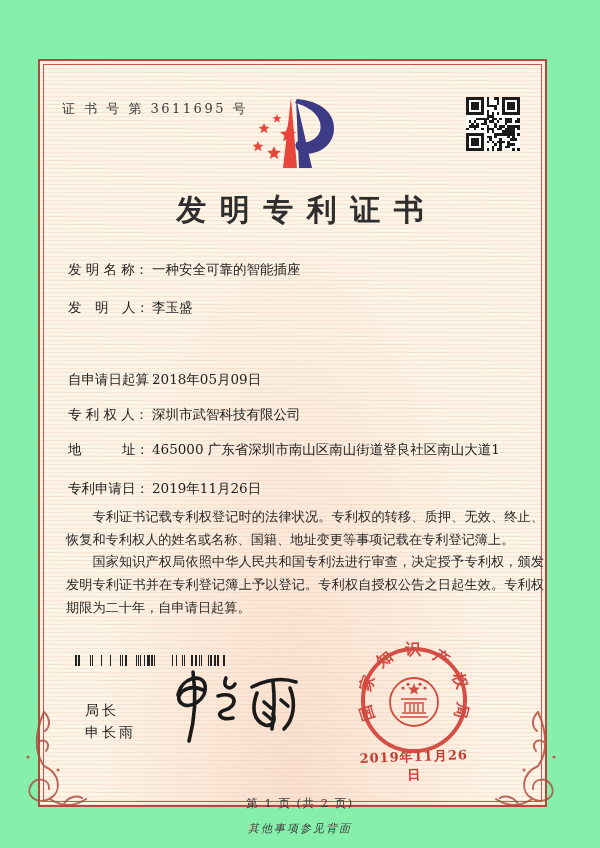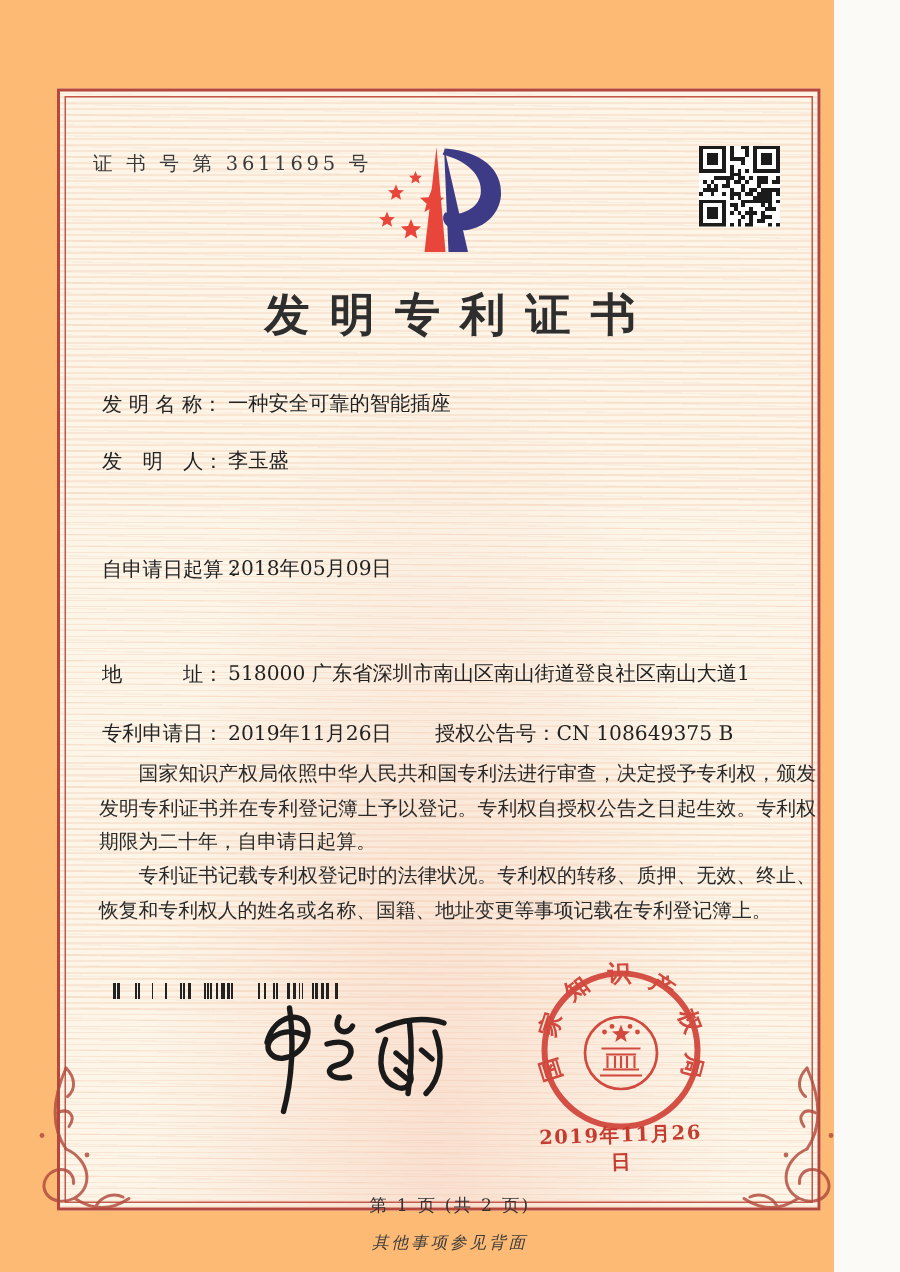--- a/index.html
+++ b/index.html
@@ -1,17 +1,17 @@
 <!DOCTYPE html>
 <html><head>
 <meta charset="utf-8">
 <style>
   html,body{margin:0;padding:0;}
   body{width:600px;height:848px;background:#fbfaf7;font-family:"DejaVu Serif","Liberation Serif",serif;}
-  .page{position:relative;width:556px;height:848px;overflow:hidden;background:#fdba74;color:#2b2b2b;}
+  .page{position:relative;width:600px;height:848px;overflow:hidden;background:#86efac;color:#2b2b2b;}
   
   .frame{position:absolute;left:38px;top:59px;width:505px;height:744px;
          border:2px solid #b5473c;
          background-color:#fcf5e8;
          background-image:
            radial-gradient(ellipse at 50% 97%, rgba(246,198,178,.45), rgba(246,198,178,0) 55%),
            repeating-linear-gradient(0deg, rgba(233,168,128,.20) 0 1px, rgba(0,0,0,0) 1px 4px),
            repeating-linear-gradient(1.5deg, rgba(240,185,150,.12) 0 1px, rgba(0,0,0,0) 1px 7px);}
   .frame::after{content:"";position:absolute;left:3px;top:3px;right:3px;bottom:3px;
          border:1px solid #c4584a;pointer-events:none;}
@@ -206,31 +206,33 @@
 
   <div class="row r2">
     <span class="lbl">发　明　人：</span><span class="val">李玉盛</span>
   </div>
   <div class="row r1">
     <span class="lbl">发 明 名 称：</span><span class="val">一种安全可靠的智能插座</span>
   </div>
   <div class="row r4">
     <span class="lbl">自申请日起算：</span><span class="val">2018年05月09日</span>
   </div>
+  <div class="row r5">
+    <span class="lbl">专 利 权 人：</span><span class="val">深圳市武智科技有限公司</span>
+  </div>
   <div class="row r6">
-    <span class="lbl">地　　　址：</span><span class="val"><span>518000 广东省深圳市南山区南山街道登良社区南山大道1</span><br></span>
+    <span class="lbl">地　　　址：</span><span class="val"><span>465000 广东省深圳市南山区南山街道登良社区南山大道1</span><br></span>
   </div>
   <div class="row r7">
     <span class="lbl">专利申请日：</span><span>2019年11月26日</span>
-    <span class="grant2"><span>授权公告号：</span><span>CN 108649375 B</span></span>
   </div>
 
   <div class="body-text">
+    <p>专利证书记载专利权登记时的法律状况。专利权的转移、质押、无效、终止、恢复和专利权人的姓名或名称、国籍、地址变更等事项记载在专利登记簿上。</p>
     <p>国家知识产权局依照中华人民共和国专利法进行审查，决定授予专利权，颁发发明专利证书并在专利登记簿上予以登记。专利权自授权公告之日起生效。专利权期限为二十年，自申请日起算。</p>
-    <p>专利证书记载专利权登记时的法律状况。专利权的转移、质押、无效、终止、恢复和专利权人的姓名或名称、国籍、地址变更等事项记载在专利登记簿上。</p>
   </div>
 
   <svg class="barcode" viewBox="0 0 152 11" preserveAspectRatio="none" shape-rendering="crispEdges">
     <g class="bc-lines" fill="#222">
         <rect x="0" y="0" width="2" height="11"></rect>
         <rect x="3" y="0" width="2" height="11"></rect>
         <rect x="15" y="0" width="1" height="11"></rect>
         <rect x="17" y="0" width="1" height="11"></rect>
         <rect x="26" y="0" width="1" height="11"></rect>
         <rect x="35" y="0" width="1" height="11"></rect>
@@ -253,20 +255,24 @@
         <rect x="124" y="0" width="1" height="11"></rect>
         <rect x="126" y="0" width="1" height="11"></rect>
         <rect x="133" y="0" width="1" height="11"></rect>
         <rect x="135" y="0" width="2" height="11"></rect>
         <rect x="139" y="0" width="2" height="11"></rect>
         <rect x="142" y="0" width="2" height="11"></rect>
         <rect x="148" y="0" width="2" height="11"></rect>
       </g>
   </svg>
 
+  <div class="director">
+    <div>局长</div>
+    <div>申长雨</div>
+  </div>
 
   <svg class="signature" viewBox="0 0 158 88">
     <g fill="none" stroke="#1a1a1a" stroke-width="3.6" stroke-linecap="round" stroke-linejoin="round">
       <path d="M18,32 C22,14 42,10 45,22 C48,36 29,48 21,40 C13,32 27,20 43,27"></path>
       <path d="M33,9 C36,30 35,56 29,78"></path>
       <path d="M66,15 C61,25 72,28 75,21"></path>
       <path d="M58,33 C78,27 78,44 65,47 C55,49.5 60,58 73,55"></path>
       <path d="M92,24 C108,16 124,15 136,19"></path>
       <path d="M113,19 C115,35 114,52 112,66"></path>
       <path d="M97,30 C91,46 94,58 105,62 C112,64 116,58 113,51"></path>

